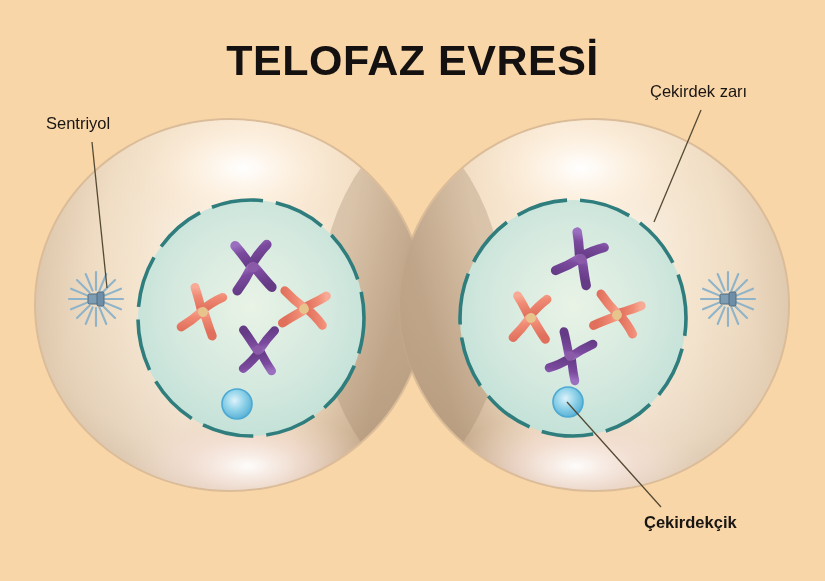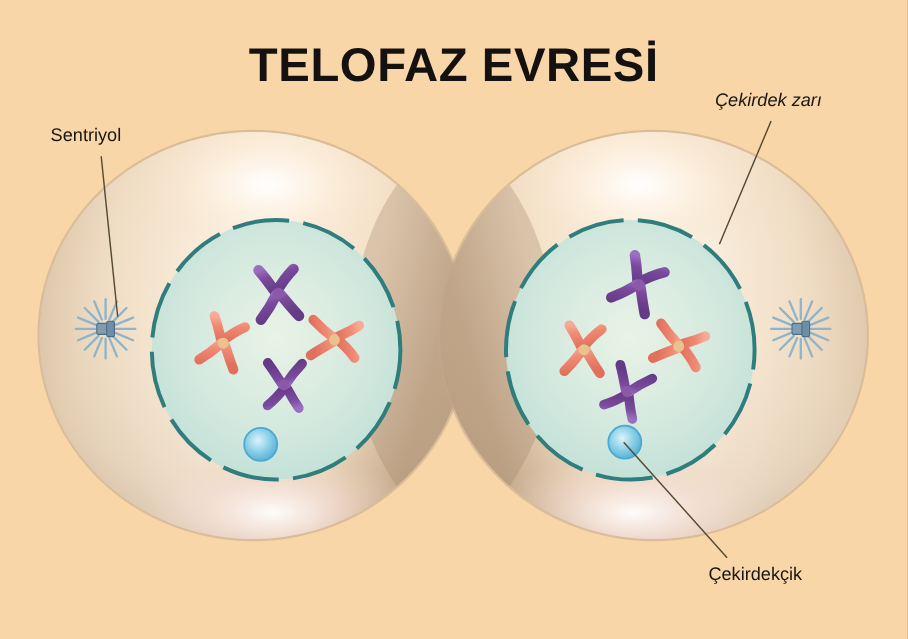--- a/index.html
+++ b/index.html
@@ -10,21 +10,21 @@
     width: 825px;
     height: 581px;
     overflow: hidden;
     font-family: "Liberation Sans", sans-serif;
     background: #f9d6a8;
   }
   #stage {
     position: relative;
     width: 825px;
     height: 581px;
-    background: #ef4444;
+    background: #ffffff;
   }
   #scene {
     position: absolute;
     inset: 0;
     width: 825px;
     height: 581px;
   }
   .title {
     position: absolute;
     left: 0;
@@ -39,22 +39,22 @@
     white-space: nowrap;
   }
   .label {
     position: absolute;
     font-size: 16.5px;
     color: #181512;
     font-family: "Liberation Sans", sans-serif;
     white-space: nowrap;
   }
   #label-sentriyol { left: 46px; top: 114px; text-align: center; }
-  #label-cekirdek-zari { left: 650px; top: 82px; font-style: italic; }
-  #label-cekirdekcik { left: 644px; top: 513px; }
+  #label-cekirdek-zari { left: 650px; top: 82px; }
+  #label-cekirdekcik { left: 644px; top: 513px; font-weight: bold; }
 </style>
 </head>
 <body>
 
 <div id="stage">
 
   <svg id="scene" viewBox="0 0 825 581" xmlns="http://www.w3.org/2000/svg">
     <defs>
       <radialGradient id="cellTopGlow" cx="0.5" cy="0.5" r="0.5">
         <stop offset="0%" stop-color="#ffffff" stop-opacity="1"></stop>

